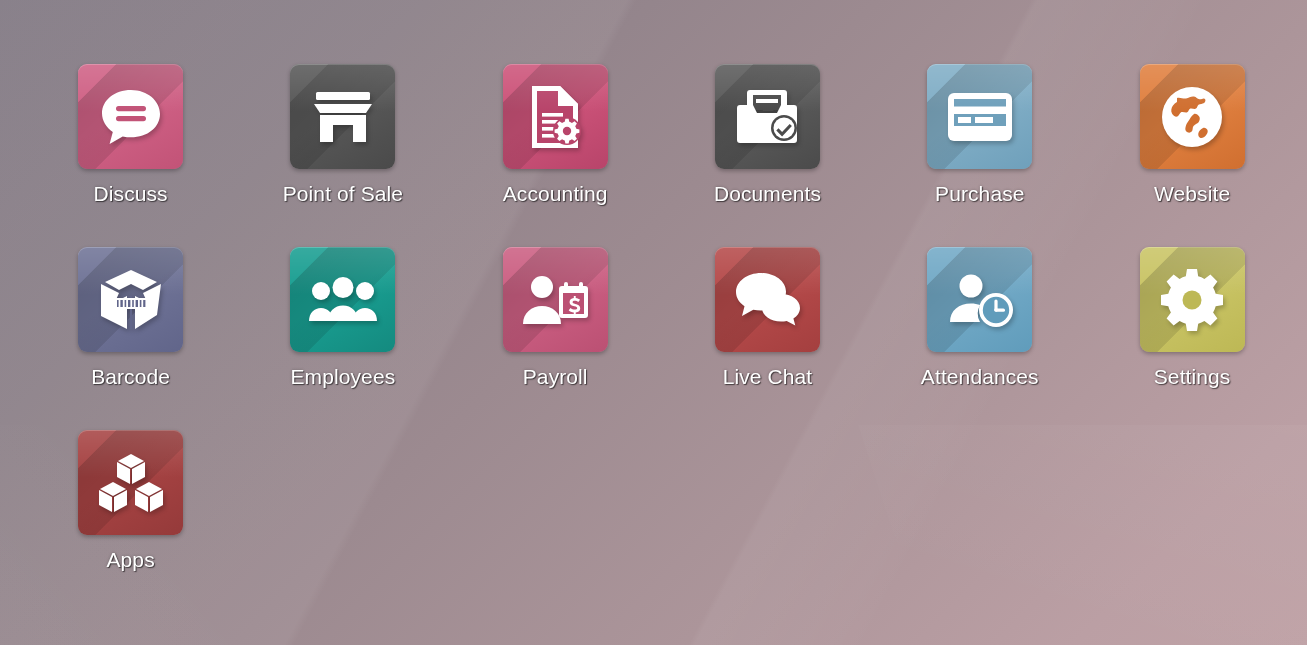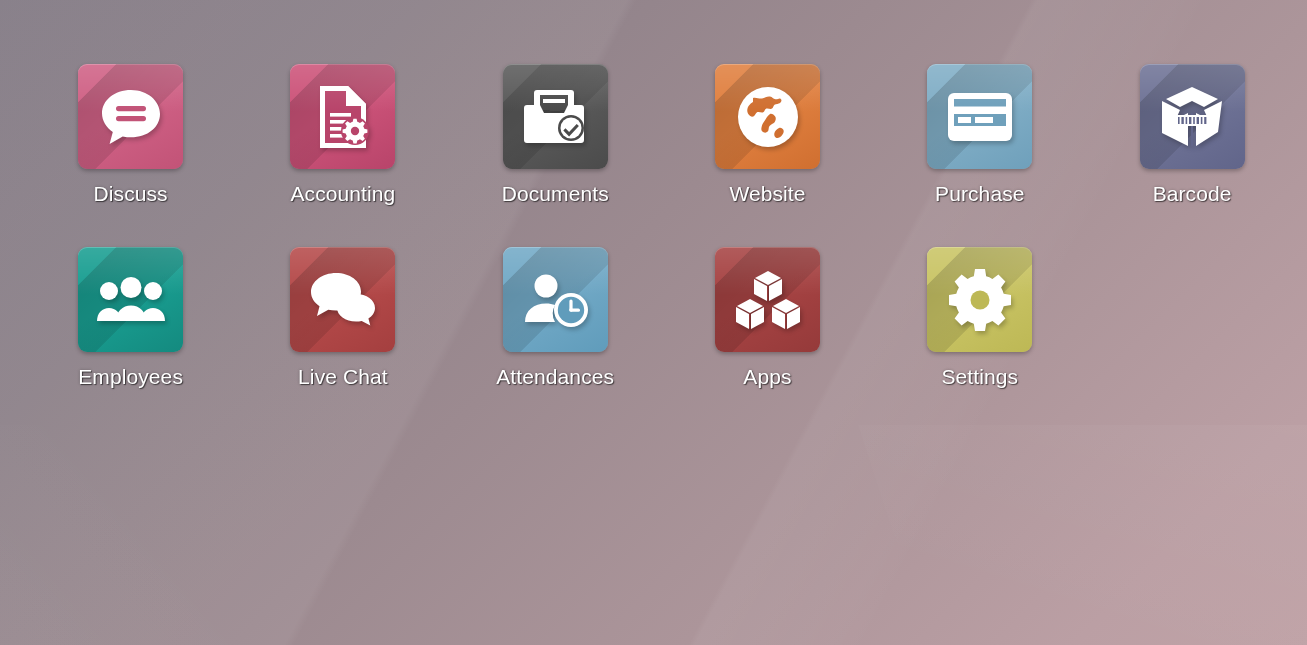--- a/index.html
+++ b/index.html
@@ -91,20 +91,33 @@
     <svg width="62" height="58" viewBox="0 0 62 58">
       <path d="M31 2C14.4 2 2 12.2 2 25.3c0 7.6 4.2 14.3 10.8 18.6L9.6 56l13.1-7.6c2.7.6 5.5.9 8.3.9 16.6 0 29-10.2 29-23.3S47.6 2 31 2z" fill="#ffffff"></path>
       <rect x="16" y="18" width="30" height="5.2" rx="2.6" fill="#c25377"></rect>
       <rect x="16" y="28" width="30" height="5.2" rx="2.6" fill="#c25377"></rect>
     </svg>
         </div>
       </div>
       <div class="label">Discuss</div>
     </div>
     <div class="app">
+      <div class="tile" style="background: linear-gradient(150deg, rgb(88, 88, 88) 0%, rgb(88, 88, 88) 46%, rgb(74, 74, 74) 100%);">
+        <div class="longshadow"></div>
+        <div class="glyph">
+    <svg width="62" height="52" viewBox="0 0 62 52">
+      <rect x="4" y="1" width="54" height="8" rx="1.5" fill="#ffffff"></rect>
+      <path d="M2 13h58l-6 9H8z" fill="#ffffff"></path>
+      <path d="M8 24h46v27H41V34H21v17H8z" fill="#ffffff"></path>
+    </svg>
+        </div>
+      </div>
+      <div class="label">Point of Sale</div>
+    </div>
+    <div class="app">
       <div class="tile" style="background: linear-gradient(150deg, rgb(204, 83, 121) 0%, rgb(204, 83, 121) 46%, rgb(184, 68, 106) 100%);">
         <div class="longshadow"></div>
         <div class="glyph">
     <svg width="56" height="66" viewBox="0 0 56 66">
       <path d="M5 2h28l18 18v44H5z" fill="#ffffff"></path>
       <path d="M10 7h21v15h15v37H10z" fill="#b8446a"></path>
       <path d="M33 2v18h18z" fill="#ffffff"></path>
       <rect x="15" y="29" width="21" height="3.6" fill="#ffffff"></rect>
       <rect x="15" y="36" width="21" height="3.6" fill="#ffffff"></rect>
       <rect x="15" y="43" width="21" height="3.6" fill="#ffffff"></rect>
@@ -131,47 +144,47 @@
       <path d="M24 18h16l-3 6H27z" fill="#4b4b4b"></path>
       <circle cx="48" cy="41" r="13" fill="#4b4b4b"></circle>
       <circle cx="48" cy="41" r="10.5" fill="#ffffff"></circle>
       <path d="M42.5 41.3l3.6 3.8 7.6-8.2 2.2 2.1-9.8 10.6-5.8-6.1z" fill="#4b4b4b"></path>
     </svg>
         </div>
       </div>
       <div class="label">Documents</div>
     </div>
     <div class="app">
-      <div class="tile" style="background: linear-gradient(150deg, rgb(224, 128, 64) 0%, rgb(224, 128, 64) 46%, rgb(208, 111, 48) 100%);">
-        <div class="longshadow"></div>
-        <div class="glyph">
-    <svg width="64" height="64" viewBox="0 0 64 64">
-      <circle cx="32" cy="32" r="30" fill="#ffffff"></circle>
-      <path d="M17 13c3-1 6 1 9 .5 3-.5 5-2.5 8-2 2.5.4 3 2.5 5.5 2.8 2 .3 3.5-1.3 5-.6 1.6.8 1 3.2-.4 4.3-1.6 1.2-4 .6-5.6 1.7-1.4 1-1 3.1-2.5 3.9-1.8 1-3.9-.8-5.7 0-1.6.7-1.5 3-3.1 3.7-1.9.8-4-1-5.8-.2-1.9.9-2.1 3.8-4 4.4-2 .7-4.3-1.1-5.4-3-1.4-2.4-.7-5.8 1-8 1-1.3 2.4-2.6 4-3.5z" fill="#d06f30"></path>
-      <path d="M34 29c2-.6 4 .9 5.2 2.6 1.1 1.7.6 4-.6 5.6-1.3 1.7-3.8 2-5.1 3.7-1.2 1.6-.5 4.2-1.8 5.7-1.4 1.6-4.2 1.3-5.6-.3-1.3-1.5-.7-4-.1-5.9.6-1.9 1.9-3.5 3-5.1 1.2-1.9 2.5-4.5 5-6.3z" fill="#d06f30"></path>
-      <path d="M43 43c1.7-.8 3.8.4 4.5 2.1.7 1.9-.4 4-1.7 5.5-1.3 1.5-3.4 2.8-5.3 2.3-1.7-.5-2.5-2.6-2.2-4.4.4-2.2 2.5-4.5 4.7-5.5z" fill="#d06f30"></path>
-    </svg>
-        </div>
-      </div>
-      <div class="label">Website</div>
-    </div>
-    <div class="app">
       <div class="tile" style="background: linear-gradient(150deg, rgb(129, 174, 198) 0%, rgb(129, 174, 198) 46%, rgb(111, 160, 187) 100%);">
         <div class="longshadow"></div>
         <div class="glyph">
     <svg width="66" height="50" viewBox="0 0 66 50">
       <rect x="1" y="1" width="64" height="48" rx="6" fill="#ffffff"></rect>
       <rect x="7" y="7" width="52" height="7.5" fill="#6fa0bb"></rect>
       <rect x="7" y="22" width="52" height="12" fill="#6fa0bb"></rect>
       <rect x="11" y="25" width="13" height="6" fill="#ffffff"></rect>
       <rect x="28" y="25" width="18" height="6" fill="#ffffff"></rect>
     </svg>
         </div>
       </div>
       <div class="label">Purchase</div>
+    </div>
+    <div class="app">
+      <div class="tile" style="background: linear-gradient(150deg, rgb(224, 128, 64) 0%, rgb(224, 128, 64) 46%, rgb(208, 111, 48) 100%);">
+        <div class="longshadow"></div>
+        <div class="glyph">
+    <svg width="64" height="64" viewBox="0 0 64 64">
+      <circle cx="32" cy="32" r="30" fill="#ffffff"></circle>
+      <path d="M17 13c3-1 6 1 9 .5 3-.5 5-2.5 8-2 2.5.4 3 2.5 5.5 2.8 2 .3 3.5-1.3 5-.6 1.6.8 1 3.2-.4 4.3-1.6 1.2-4 .6-5.6 1.7-1.4 1-1 3.1-2.5 3.9-1.8 1-3.9-.8-5.7 0-1.6.7-1.5 3-3.1 3.7-1.9.8-4-1-5.8-.2-1.9.9-2.1 3.8-4 4.4-2 .7-4.3-1.1-5.4-3-1.4-2.4-.7-5.8 1-8 1-1.3 2.4-2.6 4-3.5z" fill="#d06f30"></path>
+      <path d="M34 29c2-.6 4 .9 5.2 2.6 1.1 1.7.6 4-.6 5.6-1.3 1.7-3.8 2-5.1 3.7-1.2 1.6-.5 4.2-1.8 5.7-1.4 1.6-4.2 1.3-5.6-.3-1.3-1.5-.7-4-.1-5.9.6-1.9 1.9-3.5 3-5.1 1.2-1.9 2.5-4.5 5-6.3z" fill="#d06f30"></path>
+      <path d="M43 43c1.7-.8 3.8.4 4.5 2.1.7 1.9-.4 4-1.7 5.5-1.3 1.5-3.4 2.8-5.3 2.3-1.7-.5-2.5-2.6-2.2-4.4.4-2.2 2.5-4.5 4.7-5.5z" fill="#d06f30"></path>
+    </svg>
+        </div>
+      </div>
+      <div class="label">Website</div>
     </div>
     <div class="app">
       <div class="tile" style="background: linear-gradient(150deg, rgb(111, 115, 150) 0%, rgb(111, 115, 150) 46%, rgb(97, 101, 138) 100%);">
         <div class="longshadow"></div>
         <div class="glyph">
     <svg width="68" height="62" viewBox="0 0 68 62">
       <path d="M34 1L60 13 46 21 34 15 22 21 8 13z" fill="#ffffff"></path>
       <path d="M4 15l18 9-4 9 12-6v33L4 47z" fill="#ffffff"></path>
       <path d="M64 15l-18 9 4 9-12-6v33l22-14z" fill="#ffffff"></path>
       <path d="M33 27h2v33h-2z" fill="#61658a"></path>
@@ -201,20 +214,37 @@
       <circle cx="57" cy="14" r="9" fill="#ffffff"></circle>
       <path d="M45 44c0-8 5.4-13 12-13s12 5 12 13z" fill="#ffffff"></path>
       <circle cx="35" cy="10.5" r="10.5" fill="#ffffff"></circle>
       <path d="M20 44c0-9.5 6.6-15.5 15-15.5S50 34.5 50 44z" fill="#ffffff"></path>
     </svg>
         </div>
       </div>
       <div class="label">Employees</div>
     </div>
     <div class="app">
+      <div class="tile" style="background: linear-gradient(150deg, rgb(203, 95, 130) 0%, rgb(203, 95, 130) 46%, rgb(187, 80, 115) 100%);">
+        <div class="longshadow"></div>
+        <div class="glyph">
+    <svg width="70" height="56" viewBox="0 0 70 56">
+      <circle cx="22" cy="15" r="11" fill="#ffffff"></circle>
+      <path d="M3 52c0-11 8.5-18 19-18s19 7 19 18z" fill="#ffffff"></path>
+      <rect x="39" y="14" width="29" height="32" rx="3" fill="#ffffff"></rect>
+      <rect x="43" y="21" width="21" height="21" fill="#bb5073"></rect>
+      <rect x="44" y="10" width="4" height="9" rx="2" fill="#ffffff"></rect>
+      <rect x="59" y="10" width="4" height="9" rx="2" fill="#ffffff"></rect>
+      <path d="M53.8 24h1.9v1.9c1.9.2 3.4.9 4.4 1.9l-1.8 2.3c-1-.9-2.2-1.3-3.5-1.3-1.3 0-2.2.5-2.2 1.4 0 .9.8 1.2 2.7 1.7 2.6.6 4.9 1.5 4.9 4.4 0 2.4-1.6 3.9-4.5 4.3V43h-1.9v-2.4c-2.1-.2-3.9-1-5.1-2.3l1.9-2.3c1.1 1.1 2.6 1.6 4.1 1.6 1.5 0 2.5-.5 2.5-1.5 0-.9-.8-1.3-2.9-1.8-2.5-.6-4.7-1.4-4.7-4.3 0-2.2 1.5-3.7 4.2-4.1z" fill="#ffffff"></path>
+    </svg>
+        </div>
+      </div>
+      <div class="label">Payroll</div>
+    </div>
+    <div class="app">
       <div class="tile" style="background: linear-gradient(150deg, rgb(181, 74, 74) 0%, rgb(181, 74, 74) 46%, rgb(164, 63, 63) 100%);">
         <div class="longshadow"></div>
         <div class="glyph">
     <svg width="66" height="56" viewBox="0 0 66 56">
       <path d="M26 1C12.2 1 1 9.5 1 20c0 5.7 3.3 10.8 8.5 14.2L7 44l11.3-6.2c2.4.5 5 .8 7.7.8 13.8 0 25-8.5 25-19S39.8 1 26 1z" fill="#ffffff"></path>
       <path d="M46 22c10.5 0 19 6.2 19 13.9 0 4.2-2.6 8-6.6 10.5l1.9 7.2-8.6-4.6c-1.8.4-3.7.6-5.7.6-10.5 0-19-6.2-19-13.9S35.5 22 46 22z" fill="#ffffff"></path>
     </svg>
         </div>
       </div>
       <div class="label">Live Chat</div>
@@ -230,20 +260,32 @@
       <circle cx="50" cy="38" r="13.2" fill="#609cbb"></circle>
       <rect x="48.4" y="27.5" width="3.2" height="12" rx="1.6" fill="#ffffff"></rect>
       <rect x="49.5" y="36.6" width="9.5" height="3.2" rx="1.6" fill="#ffffff"></rect>
       <circle cx="50" cy="38" r="1.8" fill="#ffffff"></circle>
     </svg>
         </div>
       </div>
       <div class="label">Attendances</div>
     </div>
     <div class="app">
+      <div class="tile" style="background: linear-gradient(150deg, rgb(201, 196, 101) 0%, rgb(201, 196, 101) 46%, rgb(189, 184, 85) 100%);">
+        <div class="longshadow"></div>
+        <div class="glyph">
+    <svg width="62" height="62" viewBox="0 0 62 62">
+      <path d="M26 1h10l1.2 7.3c2.2.6 4.3 1.5 6.2 2.6l6-4.3 7 7-4.3 6c1.1 1.9 2 4 2.6 6.2L62 27v10l-7.3 1.2c-.6 2.2-1.5 4.3-2.6 6.2l4.3 6-7 7-6-4.3c-1.9 1.1-4 2-6.2 2.6L36 63H26l-1.2-7.3a22 22 0 01-6.2-2.6l-6 4.3-7-7 4.3-6a22 22 0 01-2.6-6.2L0 37V27l7.3-1.2c.6-2.2 1.5-4.3 2.6-6.2l-4.3-6 7-7 6 4.3c1.9-1.1 4-2 6.2-2.6z" fill="#ffffff" transform="translate(0,-1)"></path>
+      <circle cx="31" cy="31" r="9.5" fill="#bdb855"></circle>
+    </svg>
+        </div>
+      </div>
+      <div class="label">Settings</div>
+    </div>
+    <div class="app">
       <div class="tile" style="background: linear-gradient(150deg, rgb(166, 67, 67) 0%, rgb(166, 67, 67) 46%, rgb(149, 58, 58) 100%);">
         <div class="longshadow"></div>
         <div class="glyph">
     <svg width="66" height="60" viewBox="0 0 66 60">
       <g>
         <path d="M33 1l13 7-13 7-13-7z" fill="#ffffff"></path>
         <path d="M19 9l13 7v15l-13-7z" fill="#ffffff"></path>
         <path d="M47 9l-13 7v15l13-7z" fill="#ffffff"></path>
         <path d="M33 15.2l-1 .6v14.6l1-.5z" fill="#953a3a"></path>
       </g>
@@ -257,25 +299,13 @@
         <path d="M33 1l13 7-13 7-13-7z" fill="#ffffff"></path>
         <path d="M19 9l13 7v15l-13-7z" fill="#ffffff"></path>
         <path d="M47 9l-13 7v15l13-7z" fill="#ffffff"></path>
         <path d="M33 15.2l-1 .6v14.6l1-.5z" fill="#953a3a"></path>
       </g>
     </svg>
         </div>
       </div>
       <div class="label">Apps</div>
     </div>
-    <div class="app">
-      <div class="tile" style="background: linear-gradient(150deg, rgb(201, 196, 101) 0%, rgb(201, 196, 101) 46%, rgb(189, 184, 85) 100%);">
-        <div class="longshadow"></div>
-        <div class="glyph">
-    <svg width="62" height="62" viewBox="0 0 62 62">
-      <path d="M26 1h10l1.2 7.3c2.2.6 4.3 1.5 6.2 2.6l6-4.3 7 7-4.3 6c1.1 1.9 2 4 2.6 6.2L62 27v10l-7.3 1.2c-.6 2.2-1.5 4.3-2.6 6.2l4.3 6-7 7-6-4.3c-1.9 1.1-4 2-6.2 2.6L36 63H26l-1.2-7.3a22 22 0 01-6.2-2.6l-6 4.3-7-7 4.3-6a22 22 0 01-2.6-6.2L0 37V27l7.3-1.2c.6-2.2 1.5-4.3 2.6-6.2l-4.3-6 7-7 6 4.3c1.9-1.1 4-2 6.2-2.6z" fill="#ffffff" transform="translate(0,-1)"></path>
-      <circle cx="31" cy="31" r="9.5" fill="#bdb855"></circle>
-    </svg>
-        </div>
-      </div>
-      <div class="label">Settings</div>
-    </div>
   </div>
 
 </body></html>

